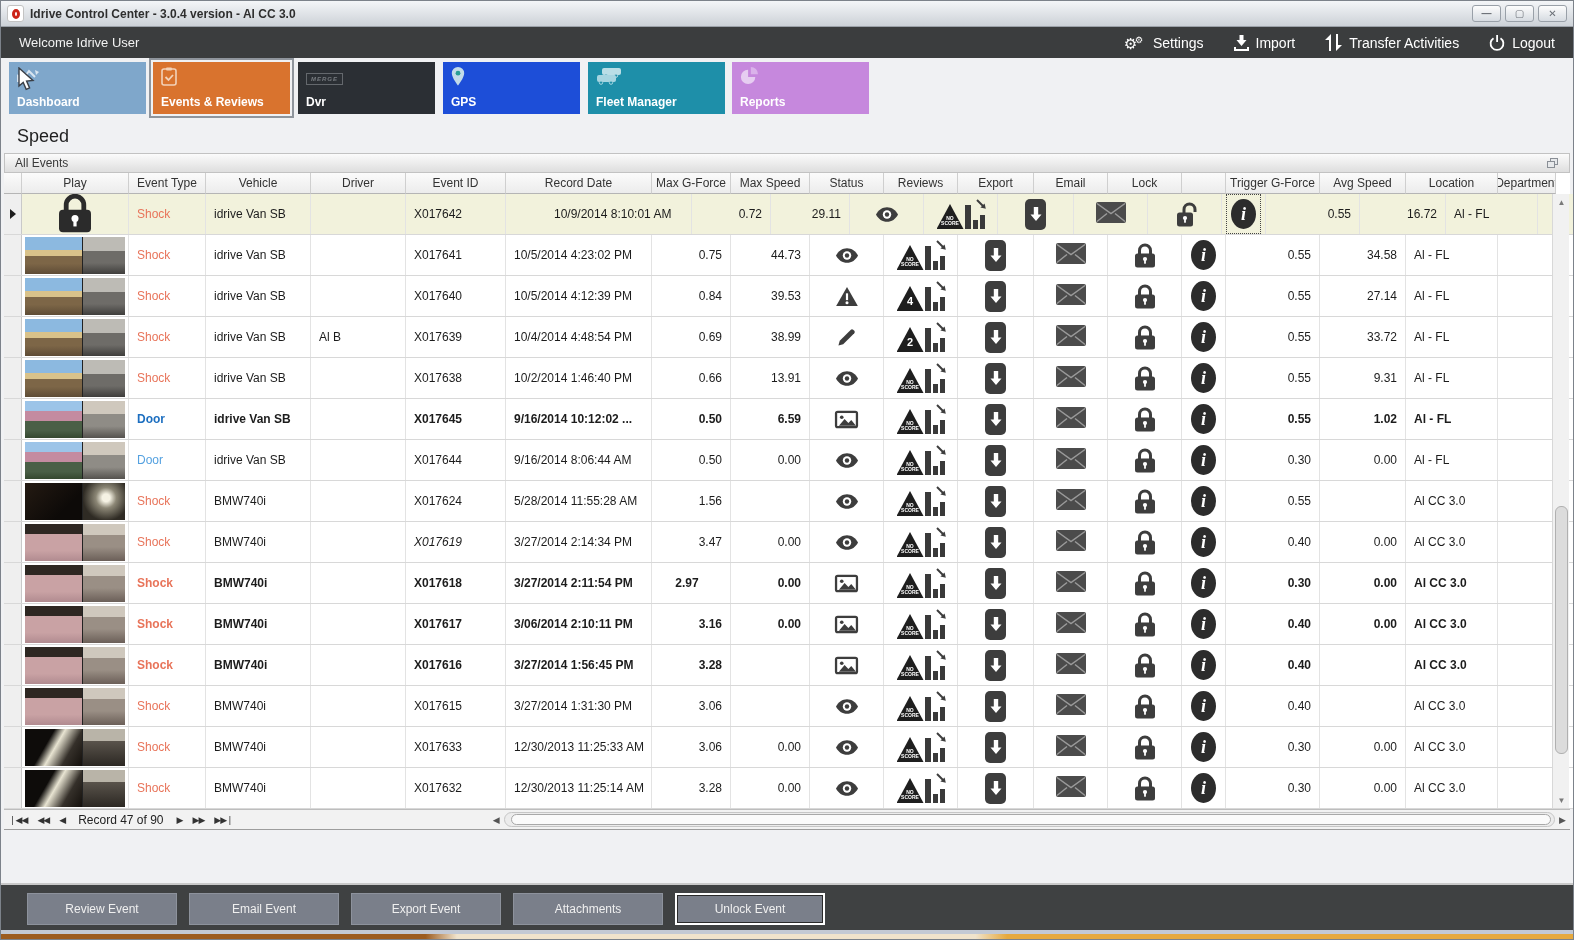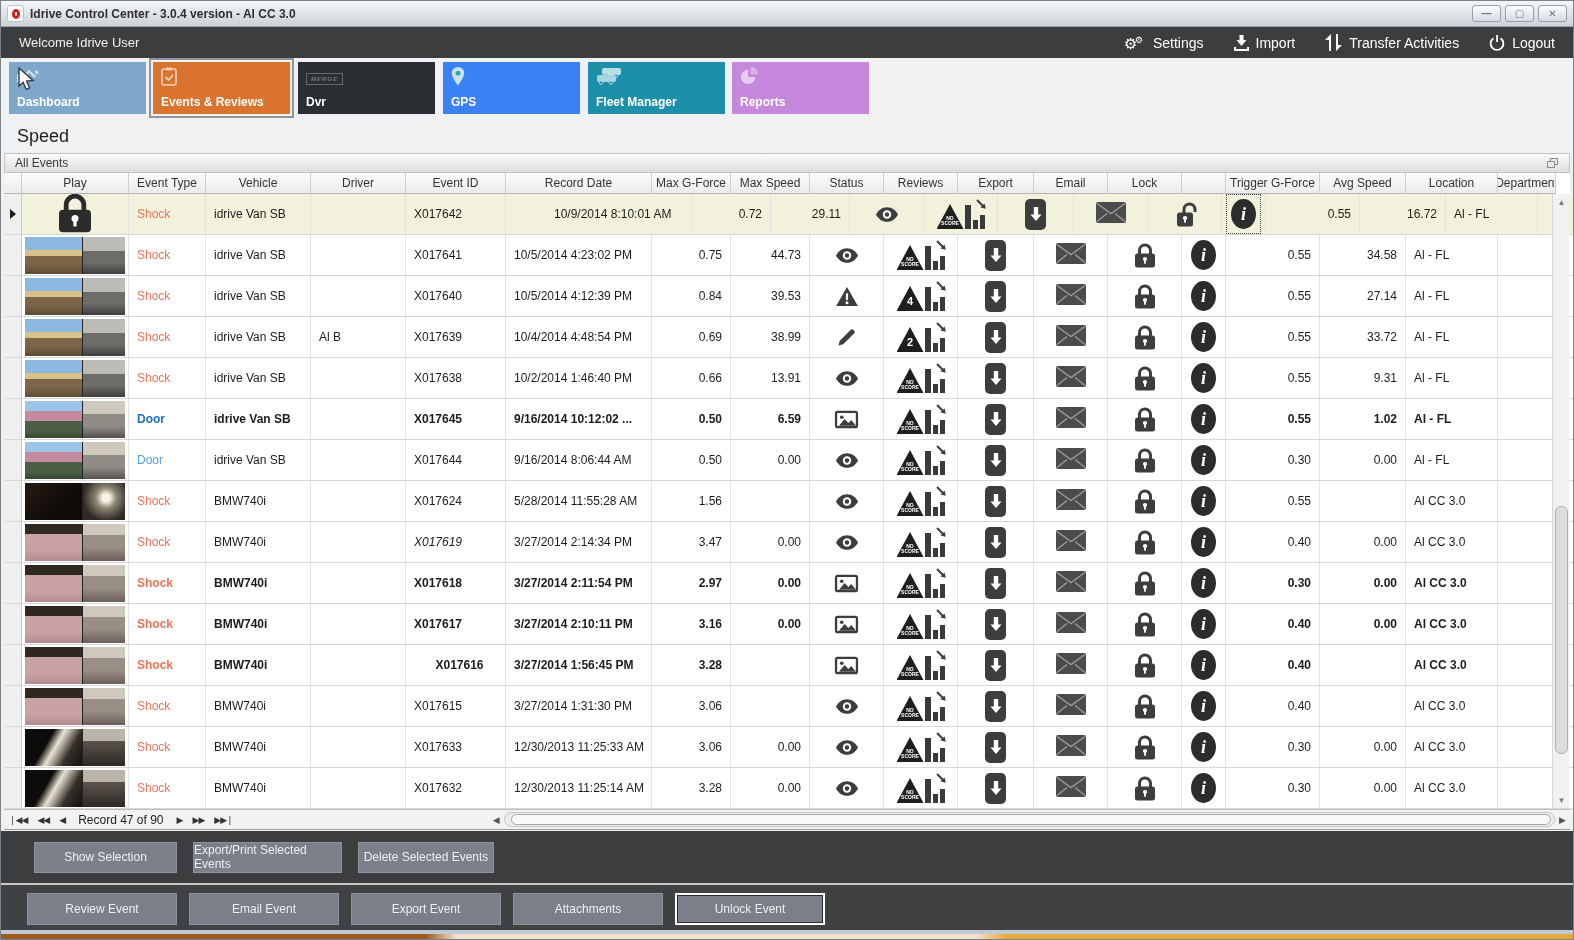--- a/index.html
+++ b/index.html
@@ -192,21 +192,21 @@
             <rect x="1" y="2" width="14" height="16" rx="2" fill="none" stroke="#f7e3d2" stroke-width="1.6"></rect>
             <rect x="5" y="0.5" width="6" height="3" rx="1" fill="#f7e3d2"></rect>
             <path d="M4.5 10l3 3 4.5-5" fill="none" stroke="#f7e3d2" stroke-width="1.8"></path>
           </svg></span>
       <span class="tlabel">Events &amp; Reviews</span>
     </div>
     <div class="tile" style="left: 297px; background: rgb(43, 47, 52);">
       <span class="ticon"><span class="dvr-badge">MERGE</span></span>
       <span class="tlabel">Dvr</span>
     </div>
-    <div class="tile" style="left: 442px; background: #3b82f6;">
+    <div class="tile" style="left: 442px; background: #1d4ed8;">
       <span class="ticon"><svg width="14" height="19" viewBox="0 0 14 19">
             <path d="M7 0a6.2 6.2 0 00-6.2 6.2C.8 10.8 7 18.5 7 18.5s6.2-7.7 6.2-12.3A6.2 6.2 0 007 0z" fill="#dff4ec"></path>
             <circle cx="7" cy="6.2" r="2.4" fill="#2BAC8B"></circle>
           </svg></span>
       <span class="tlabel">GPS</span>
     </div>
     <div class="tile" style="left: 587px; background: rgb(30, 143, 169);">
       <span class="ticon"><svg width="26" height="18" viewBox="0 0 26 18">
             <rect x="6" y="1" width="19" height="7" rx="2" fill="#d6ecf1"></rect>
             <circle cx="10" cy="8.6" r="1.7" fill="#1E8FA9" stroke="#d6ecf1" stroke-width="1"></circle>
@@ -1186,21 +1186,21 @@
           </div>
     <div class="cell tcell" style="width: 95px;">
             <span class="btxt"></span>
           </div>
     <div class="cell tcell" style="width: 100px;">
             <span class="btxt">X017618</span>
           </div>
     <div class="cell tcell" style="width: 146px;">
             <span class="btxt">3/27/2014 2:11:54 PM</span>
           </div>
-    <div class="cell num" style="width: 79px;">
+    <div class="cell num" style="width: 79px; justify-content: center;">
             <span class="btxt">2.97</span>
           </div>
     <div class="cell num" style="width: 79px;">
             <span class="btxt">0.00</span>
           </div>
     <div class="cell icn cell-status" data-v="image" style="width: 74px;">
 
       <span class="st st-image">
               <svg width="25" height="19" viewBox="0 0 26 20">
                 <rect x="0.8" y="0.8" width="24.4" height="18.4" rx="3" fill="#3d3d3d"></rect>
@@ -1285,21 +1285,21 @@
     <div class="cell tcell" style="width: 105px;">
             <span class="btxt">BMW740i</span>
           </div>
     <div class="cell tcell" style="width: 95px;">
             <span class="btxt"></span>
           </div>
     <div class="cell tcell" style="width: 100px;">
             <span class="btxt">X017617</span>
           </div>
     <div class="cell tcell" style="width: 146px;">
-            <span class="btxt">3/27/2014 2:10:11 PM</span>
+            <span class="btxt">3/06/2014 2:10:11 PM</span>
           </div>
     <div class="cell num" style="width: 79px; text-align: right;">
             <span class="btxt">3.16</span>
           </div>
     <div class="cell num" style="width: 79px;">
             <span class="btxt">0.00</span>
           </div>
     <div class="cell icn cell-status" data-v="image" style="width: 74px;">
 
       <span class="st st-image">
@@ -1382,21 +1382,21 @@
     </div>
     <div class="cell tcell" style="width: 77px;">
             <span class="btxt type-txt shock">Shock</span>
           </div>
     <div class="cell tcell" style="width: 105px;">
             <span class="btxt">BMW740i</span>
           </div>
     <div class="cell tcell" style="width: 95px;">
             <span class="btxt"></span>
           </div>
-    <div class="cell tcell" style="width: 100px; justify-content: center;">
+    <div class="cell tcell" style="width: 100px;">
             <span class="btxt">X017616</span>
           </div>
     <div class="cell tcell" style="width: 146px;">
             <span class="btxt">3/27/2014 1:56:45 PM</span>
           </div>
     <div class="cell num" style="width: 79px;">
             <span class="btxt">3.28</span>
           </div>
     <div class="cell num" style="width: 79px;">
             <span class="btxt"></span>
@@ -1788,25 +1788,20 @@
     <span class="nav-btn">▶</span>
     <span class="nav-btn">▶▶</span>
     <span class="nav-btn">▶▶❘</span>
     <span class="hs-left">◀</span>
     <span class="hscroll">
         <span class="hs-thumb"></span>
       </span>
     <span class="hs-right">▶</span>
   </div>
 
-  <div class="panel1">
-    <span class="dk-btn">Show Selection</span>
-    <span class="dk-btn">Export/Print Selected Events</span>
-    <span class="dk-btn">Delete Selected  Events</span>
-  </div>
 
   <div class="panel2">
     <span class="dk-btn">Review Event</span>
     <span class="dk-btn">Email Event</span>
     <span class="dk-btn">Export Event</span>
     <span class="dk-btn">Attachments</span>
     <span class="dk-btn focused">Unlock Event</span>
   </div>
 
   <div class="bottom-strip"></div>

